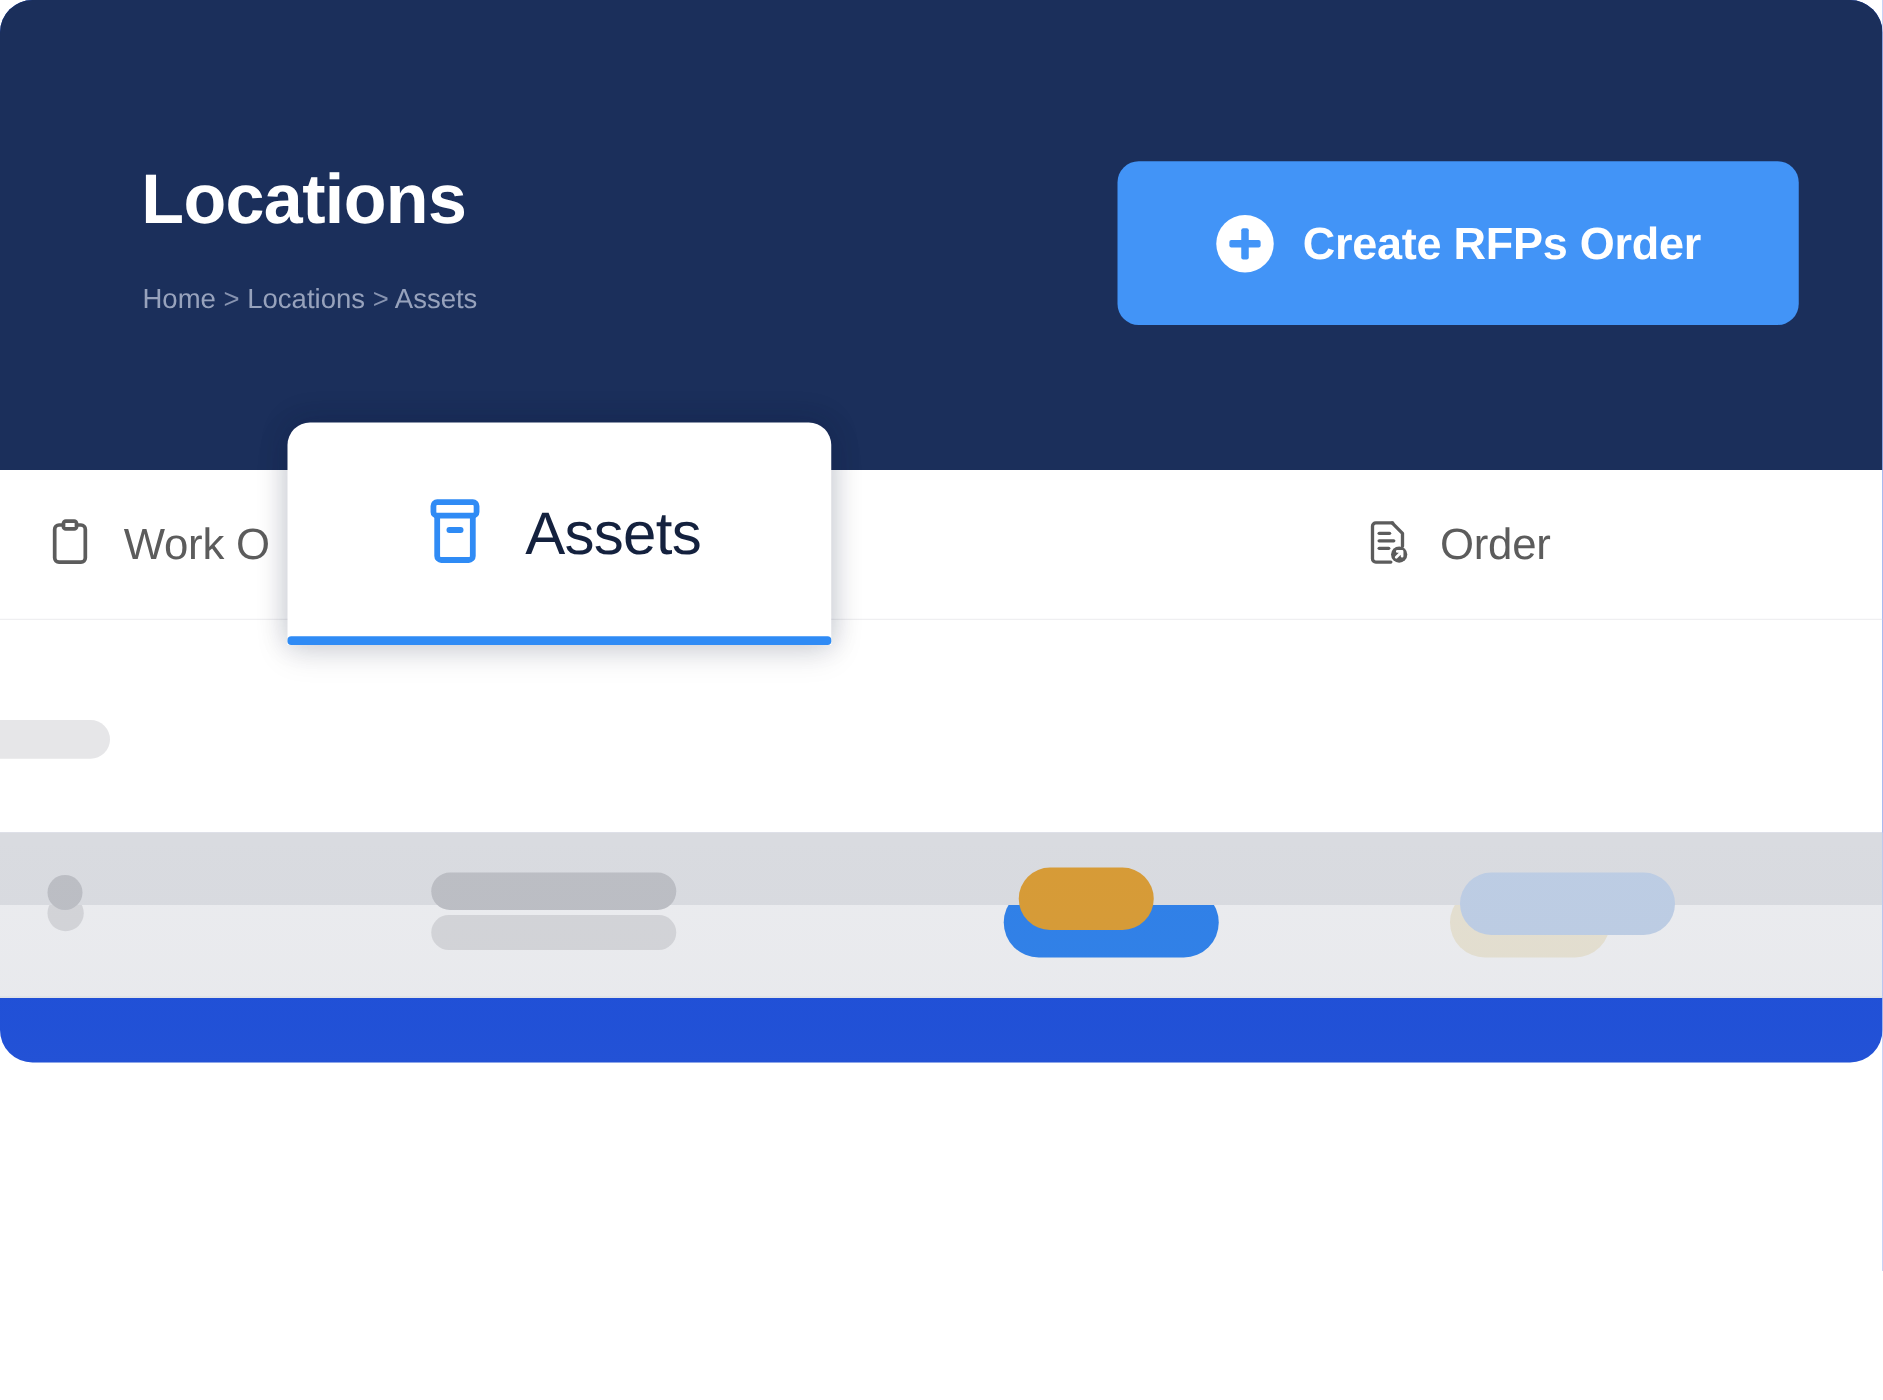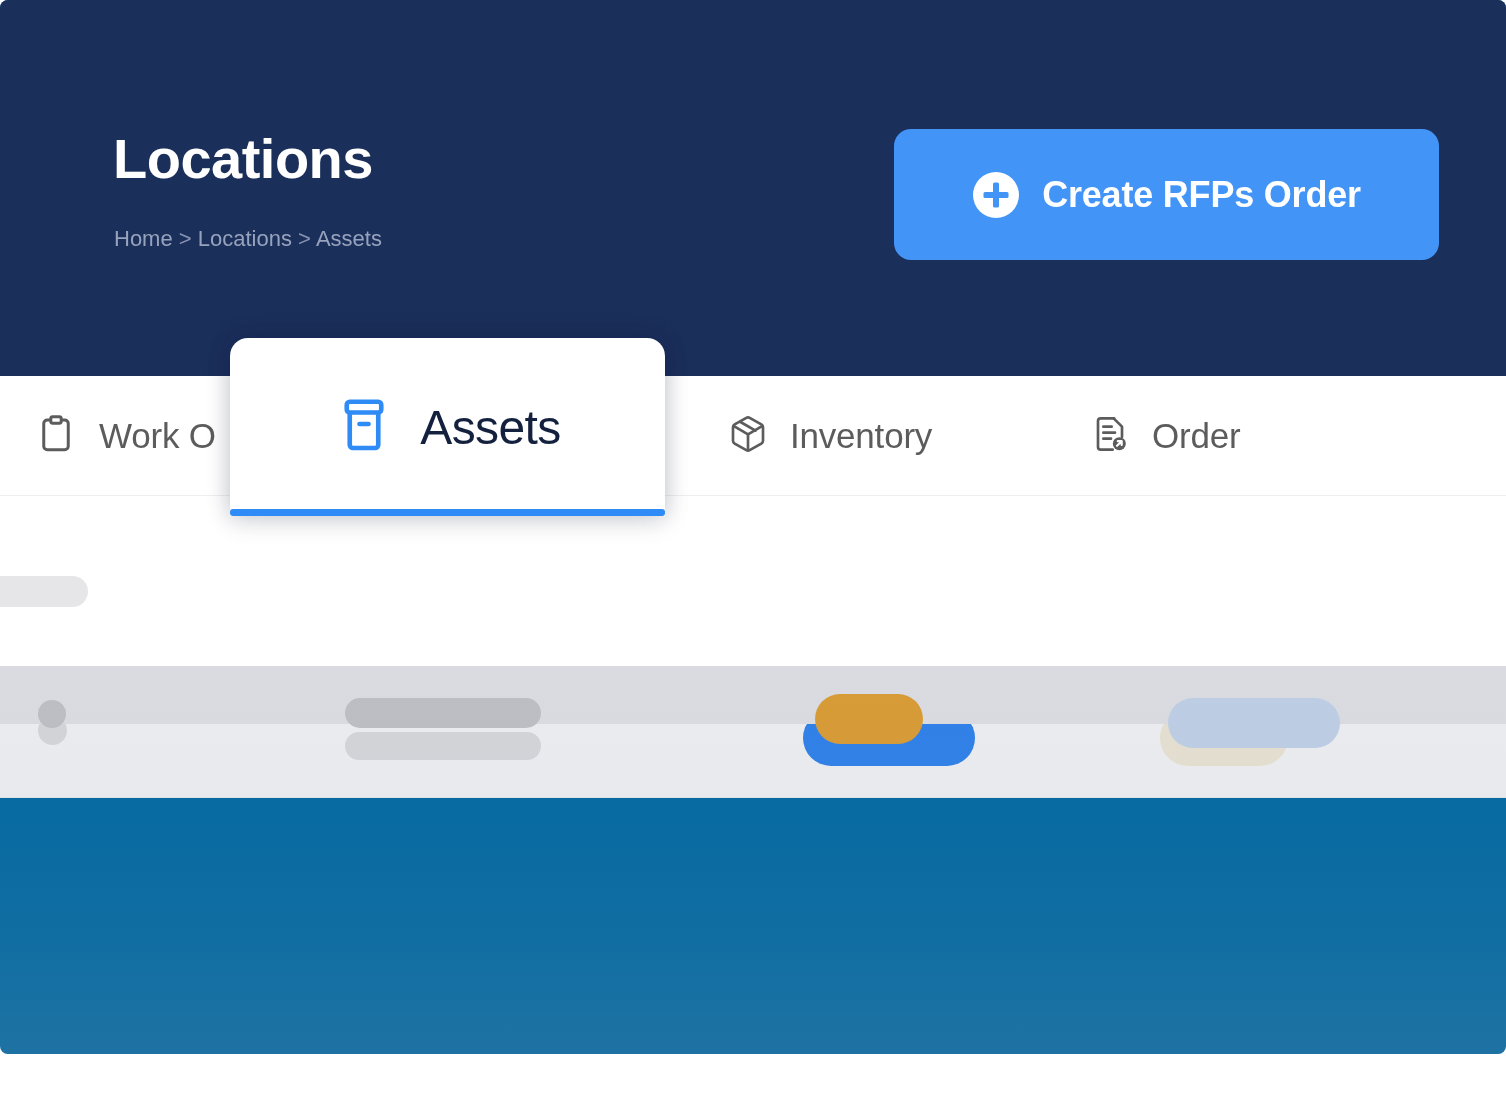--- a/index.html
+++ b/index.html
@@ -5,24 +5,24 @@
   * { margin:0; padding:0; box-sizing:border-box; }
   html, body {
     width:1506px; height:1120px;
     background:#ffffff;
     font-family:"Liberation Sans", sans-serif;
     overflow:hidden;
   }
 
   #app {
     position:relative;
-    width:1506px; height:1054px;
-    border-radius:8px;
+    width:1506px; height:850px;
+    border-radius:26px;
     overflow:hidden;
-    background:#0369a1;
+    background:#1d4ed8;
   }
 
   
   .header {
     position:absolute; left:0; top:0;
     width:1506px; height:376px;
     background:#1B2F5B;
   }
   .page-title {
     position:absolute; left:113px; top:131px;
@@ -181,31 +181,20 @@
     <div class="tab" id="tab-work-orders">
       <span class="tab-ico">
         <svg width="42" height="42" viewBox="0 0 24 24" fill="none" stroke="#5C5C5C" stroke-width="1.7" stroke-linecap="round" stroke-linejoin="round">
           <path d="M9 4H7a2 2 0 0 0-2 2v13a2 2 0 0 0 2 2h10a2 2 0 0 0 2-2V6a2 2 0 0 0-2-2h-2"></path>
           <rect x="9" y="2.2" width="6" height="3.6" rx="1.1"></rect>
         </svg>
       </span>
       <span class="tab-label">Work O</span>
     </div>
 
-    <div class="tab" id="tab-inventory">
-      <span class="tab-ico">
-        <svg width="40" height="40" viewBox="0 0 24 24" fill="none" stroke="#5C5C5C" stroke-width="1.6" stroke-linecap="round" stroke-linejoin="round">
-          <path d="M21 16V8a2 2 0 0 0-1-1.73l-7-4a2 2 0 0 0-2 0l-7 4A2 2 0 0 0 3 8v8a2 2 0 0 0 1 1.73l7 4a2 2 0 0 0 2 0l7-4A2 2 0 0 0 21 16z"></path>
-          <path d="M7.5 4.8l9 5.2"></path>
-          <path d="M3.3 7.1L12 12.2l8.7-5.1"></path>
-          <path d="M12 12.2V21"></path>
-        </svg>
-      </span>
-      <span class="tab-label">Inventory</span>
-    </div>
 
     <div class="tab" id="tab-rfps">
       <span class="tab-ico">
         <svg width="40" height="40" viewBox="0 0 24 24" fill="none" stroke="#5C5C5C" stroke-width="1.6" stroke-linecap="round" stroke-linejoin="round">
           <path d="M14.5 2.6H6.4a1.6 1.6 0 0 0-1.6 1.6v15.6a1.6 1.6 0 0 0 1.6 1.6h7.2"></path>
           <path d="M14.2 2.6l5 5v6.2"></path>
           <path d="M8 7.6h5"></path>
           <path d="M8 11.2h7"></path>
           <path d="M8 14.8h4.6"></path>
           <circle cx="17.6" cy="17.8" r="3.9" fill="#5C5C5C" stroke="none"></circle>

